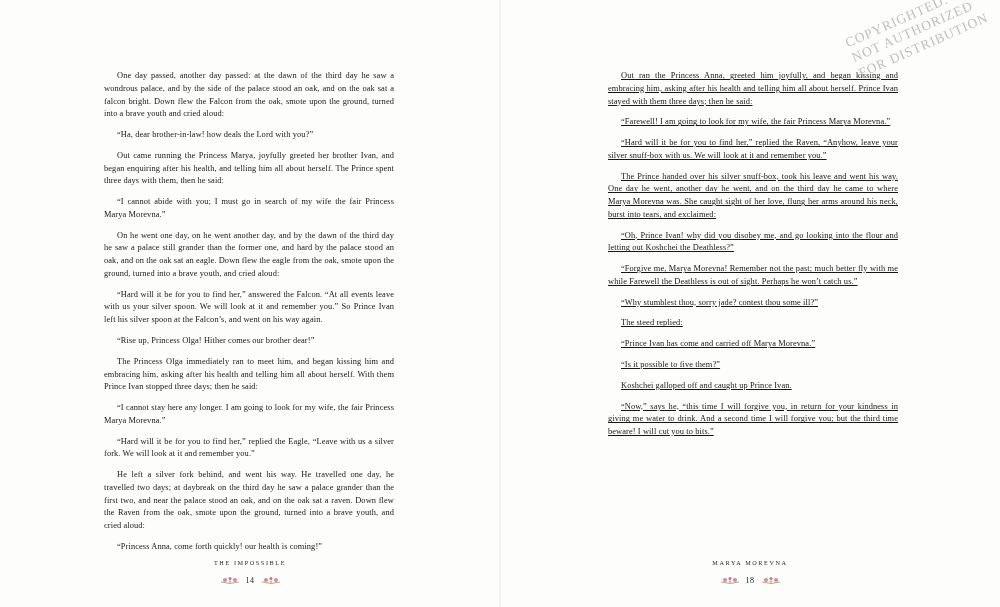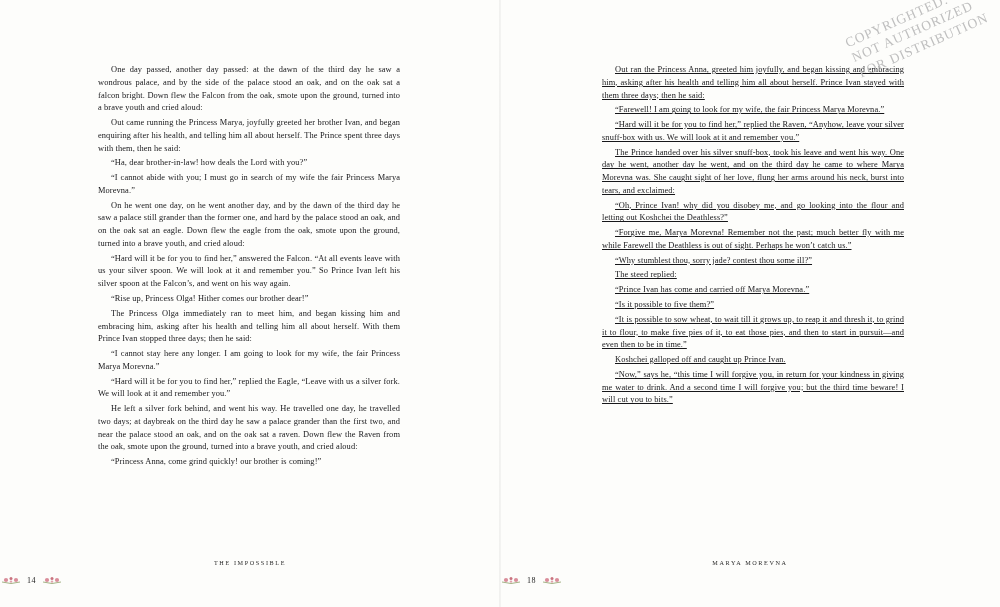--- a/index.html
+++ b/index.html
@@ -39,40 +39,40 @@
     font-size: 8.4px;
     line-height: 1.52;
     text-align: justify;
     text-justify: inter-word;
     color: #17171a;
     letter-spacing: 0.1px;
   }
   .page-left .text-col { left: 96px; }
   .page-right .text-col { left: 100px; text-decoration: underline; }
   .text-col p {
-    margin: 2px;
+    margin: 8px;
     text-indent: 13px;
   }
   .footer {
     position: absolute;
     bottom: 22px;
     width: 100%;
     text-align: center;
     font-size: 6.2px;
     letter-spacing: 1.6px;
     color: #2b2b2b;
   }
   .footer .running-head {
     margin-bottom: 9px;
     text-transform: uppercase;
   }
   .folio-row {
     display: flex;
     align-items: center;
-    justify-content: flex-start;
+    justify-content: center;
     gap: 5px;
   }
   .orn {
     display: inline-block;
     width: 22px;
     height: 10px;
     position: relative;
   }
   .orn svg { display: block; }
   .folio-num {
@@ -108,31 +108,31 @@
 </style>
 </head>
 <body>
 
 <div id="page">
   <div class="spread">
 
     <div class="page-half page-left">
       <div class="text-col">
           <p>One day passed, another day passed: at the dawn of the third day he saw a wondrous palace, and by the side of the palace stood an oak, and on the oak sat a falcon bright. Down flew the Falcon from the oak, smote upon the ground, turned into a brave youth and cried aloud:</p>
+          <p>“Ha, dear brother-in-law! how deals the Lord with you?”</p>
           <p>Out came running the Princess Marya, joyfully greeted her brother Ivan, and began enquiring after his health, and telling him all about herself. The Prince spent three days with them, then he said:</p>
-          <p>“Ha, dear brother-in-law! how deals the Lord with you?”</p>
           <p>“I cannot abide with you; I must go in search of my wife the fair Princess Marya Morevna.”</p>
           <p>On he went one day, on he went another day, and by the dawn of the third day he saw a palace still grander than the former one, and hard by the palace stood an oak, and on the oak sat an eagle. Down flew the eagle from the oak, smote upon the ground, turned into a brave youth, and cried aloud:</p>
           <p>“Hard will it be for you to find her,” answered the Falcon. “At all events leave with us your silver spoon. We will look at it and remember you.” So Prince Ivan left his silver spoon at the Falcon’s, and went on his way again.</p>
           <p>“Rise up, Princess Olga! Hither comes our brother dear!”</p>
           <p>The Princess Olga immediately ran to meet him, and began kissing him and embracing him, asking after his health and telling him all about herself. With them Prince Ivan stopped three days; then he said:</p>
           <p>“I cannot stay here any longer. I am going to look for my wife, the fair Princess Marya Morevna.”</p>
           <p>“Hard will it be for you to find her,” replied the Eagle, “Leave with us a silver fork. We will look at it and remember you.”</p>
           <p>He left a silver fork behind, and went his way. He travelled one day, he travelled two days; at daybreak on the third day he saw a palace grander than the first two, and near the palace stood an oak, and on the oak sat a raven. Down flew the Raven from the oak, smote upon the ground, turned into a brave youth, and cried aloud:</p>
-          <p>“Princess Anna, come grind quickly! our brother is coming!”</p>
+          <p>“Princess Anna, come forth quickly! our health is coming!”</p>
         </div>
       <div class="footer">
         <div class="running-head">THE IMPOSSIBLE</div>
         <div class="folio-row">
           <span class="orn">
             <svg width="22" height="10" viewBox="0 0 22 10">
               <circle cx="6" cy="5" r="2.1" fill="#d98d9a"></circle>
               <circle cx="11" cy="3.4" r="1.5" fill="#c9737f"></circle>
               <circle cx="16" cy="5" r="2.1" fill="#d98d9a"></circle>
               <path d="M2 7 Q11 10 20 7" stroke="#9aa878" stroke-width="0.9" fill="none"></path>
@@ -158,21 +158,20 @@
           <p>Out ran the Princess Anna, greeted him joyfully, and began kissing and embracing him, asking after his health and telling him all about herself. Prince Ivan stayed with them three days; then he said:</p>
           <p>“Farewell! I am going to look for my wife, the fair Princess Marya Morevna.”</p>
           <p>“Hard will it be for you to find her,” replied the Raven, “Anyhow, leave your silver snuff-box with us. We will look at it and remember you.”</p>
           <p>The Prince handed over his silver snuff-box, took his leave and went his way. One day he went, another day he went, and on the third day he came to where Marya Morevna was. She caught sight of her love, flung her arms around his neck, burst into tears, and exclaimed:</p>
           <p>“Oh, Prince Ivan! why did you disobey me, and go looking into the flour and letting out Koshchei the Deathless?”</p>
           <p>“Forgive me, Marya Morevna! Remember not the past; much better fly with me while Farewell the Deathless is out of sight. Perhaps he won’t catch us.”</p>
           <p>“Why stumblest thou, sorry jade? contest thou some ill?”</p>
           <p>The steed replied:</p>
           <p>“Prince Ivan has come and carried off Marya Morevna.”</p>
           <p>“Is it possible to five them?”</p>
-          <p>“It is possible to sow wheat, to wait till it grows up, to reap it and thresh it, to grind it to flour, to make five pies of it, to eat those pies, and then to start in pursuit—and even then to be in time.”</p>
           <p>Koshchei galloped off and caught up Prince Ivan.</p>
           <p>“Now,” says he, “this time I will forgive you, in return for your kindness in giving me water to drink. And a second time I will forgive you; but the third time beware! I will cut you to bits.”</p>
         </div>
       <div class="stamp" style="color: rgb(191, 191, 191);">
           <div>COPYRIGHTED:</div>
           <div>NOT AUTHORIZED</div>
           <div>FOR DISTRIBUTION</div>
         </div>
       <div class="footer">
         <div class="running-head">MARYA MOREVNA</div>

